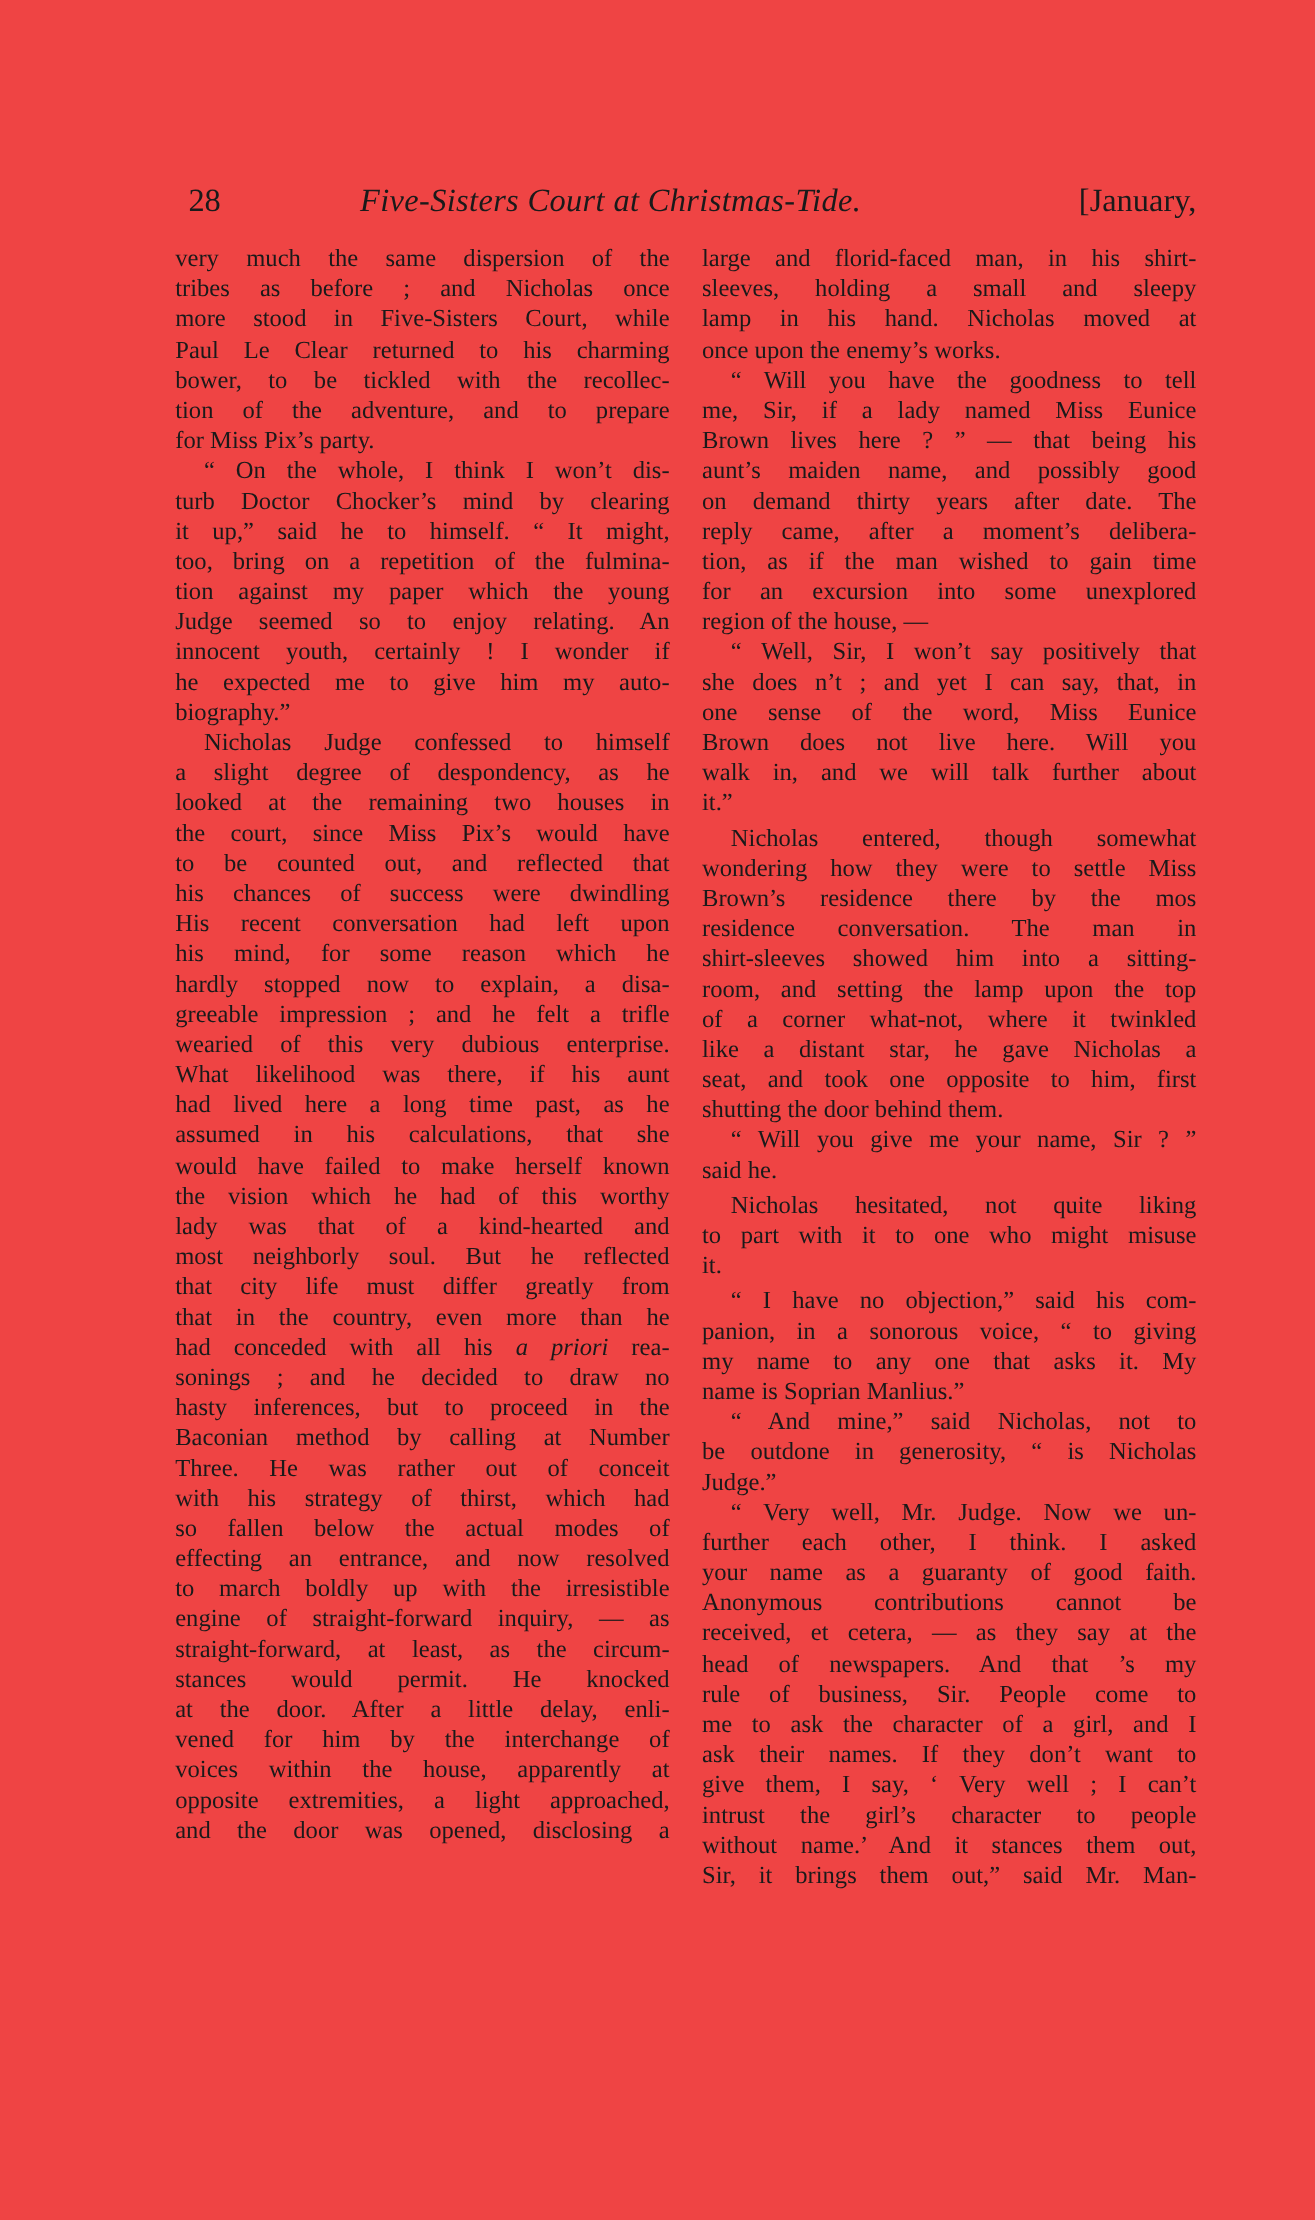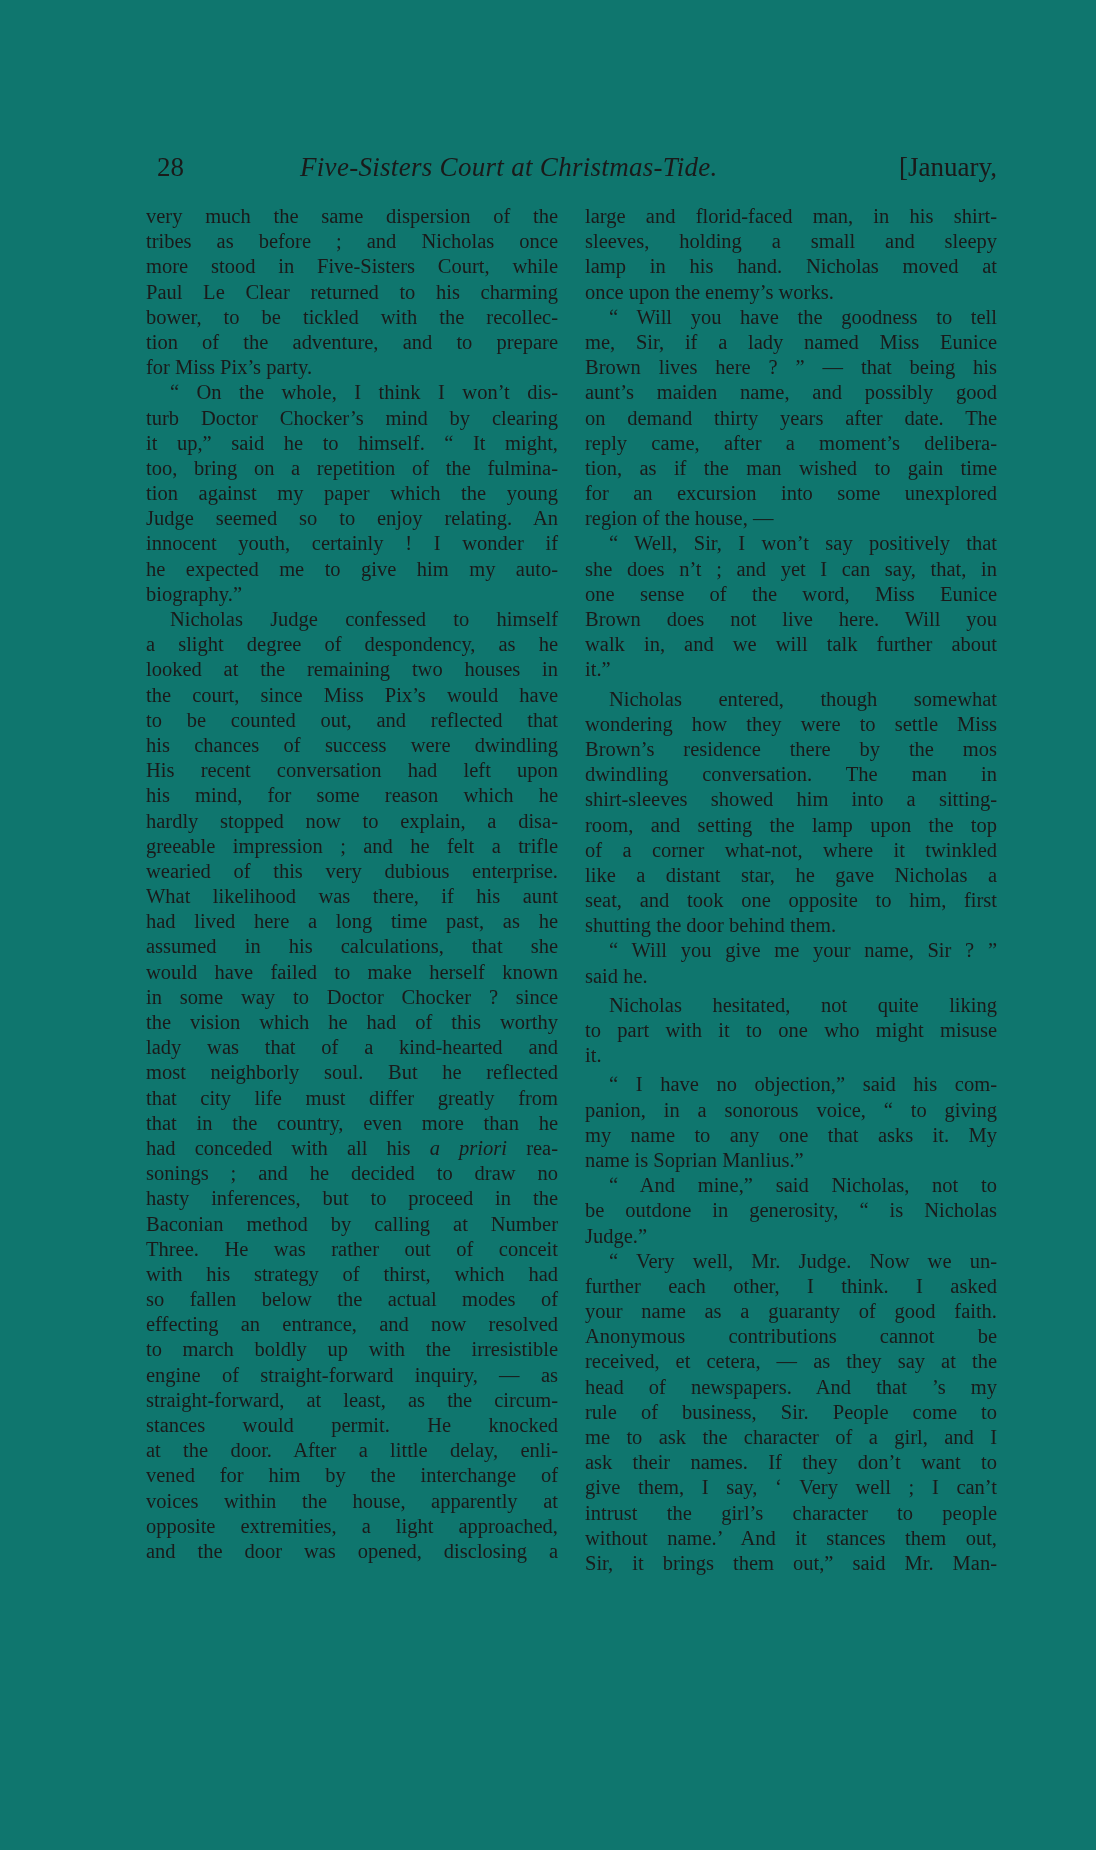--- a/index.html
+++ b/index.html
@@ -1,17 +1,17 @@
 <!DOCTYPE html>
 <html><head>
 <meta charset="utf-8">
 <style>
   html, body { margin: 0; padding: 0; background: #ffffff; }
   body { width: 1096px; height: 1850px; position: relative; overflow: hidden; color: #1a1a1a; }
-  .page { position: absolute; left: 0; top: 0; width: 1096px; height: 1850px; background: #0f766e; }
+  .page { position: absolute; left: 0; top: 0; width: 1096px; height: 1850px; background: #ef4444; }
   .header { position: absolute; top: 152px; left: 155px; width: 842px; height: 34px;
             font-family: "Liberation Serif", "DejaVu Serif", serif; font-size: 27px; }
   .pagenum { position: absolute; left: 2px; top: 0; }
   .running-title { position: absolute; left: 145px; top: 0; font-style: italic; letter-spacing: 0.3px; }
   .month { position: absolute; right: 0; top: 0; }
   .col { position: absolute; top: 204px; width: 412px;
          font-family: "Liberation Serif", "DejaVu Serif", serif; font-size: 20.5px; line-height: 25.2px; }
   .col-left { left: 146px; }
   .col-right { left: 585px; }
   .line { display: block; white-space: nowrap; text-align: justify; text-align-last: justify; height: 25.2px; overflow: visible; }
@@ -55,21 +55,20 @@
       <span class="line">his chances of success were dwindling</span>
       <span class="line">His recent conversation had left upon</span>
       <span class="line">his mind, for some reason which he</span>
       <span class="line">hardly stopped now to explain, a disa-</span>
       <span class="line">greeable impression ; and he felt a trifle</span>
       <span class="line">wearied of this very dubious enterprise.</span>
       <span class="line">What likelihood was there, if his aunt</span>
       <span class="line">had lived here a long time past, as he</span>
       <span class="line">assumed in his calculations, that she</span>
       <span class="line">would have failed to make herself known</span>
-      <span class="line">in some way to Doctor Chocker ? since</span>
       <span class="line">the vision which he had of this worthy</span>
       <span class="line">lady was that of a kind-hearted and</span>
       <span class="line">most neighborly soul. But he reflected</span>
       <span class="line">that city life must differ greatly from</span>
       <span class="line">that in the country, even more than he</span>
       <span class="line">had conceded with all his <i class="it">a priori</i> rea-</span>
       <span class="line">sonings ; and he decided to draw no</span>
       <span class="line">hasty inferences, but to proceed in the</span>
       <span class="line">Baconian method by calling at Number</span>
       <span class="line">Three. He was rather out of conceit</span>
@@ -102,21 +101,21 @@
       <span class="line last">region of the house, —</span>
       <span class="line indent">“ Well, Sir, I won’t say positively that</span>
       <span class="line">she does n’t ; and yet I can say, that, in</span>
       <span class="line">one sense of the word, Miss Eunice</span>
       <span class="line">Brown does not live here. Will you</span>
       <span class="line">walk in, and we will talk further about</span>
       <span class="line last">it.”</span>
       <span class="line indent gap">Nicholas entered, though somewhat</span>
       <span class="line">wondering how they were to settle Miss</span>
       <span class="line">Brown’s residence there by the mos</span>
-      <span class="line">dwindling conversation. The man in</span>
+      <span class="line">residence conversation. The man in</span>
       <span class="line">shirt-sleeves showed him into a sitting-</span>
       <span class="line">room, and setting the lamp upon the top</span>
       <span class="line">of a corner what-not, where it twinkled</span>
       <span class="line">like a distant star, he gave Nicholas a</span>
       <span class="line">seat, and took one opposite to him, first</span>
       <span class="line last">shutting the door behind them.</span>
       <span class="line indent">“ Will you give me your name, Sir ? ”</span>
       <span class="line last">said he.</span>
       <span class="line indent gap">Nicholas hesitated, not quite liking</span>
       <span class="line">to part with it to one who might misuse</span>

